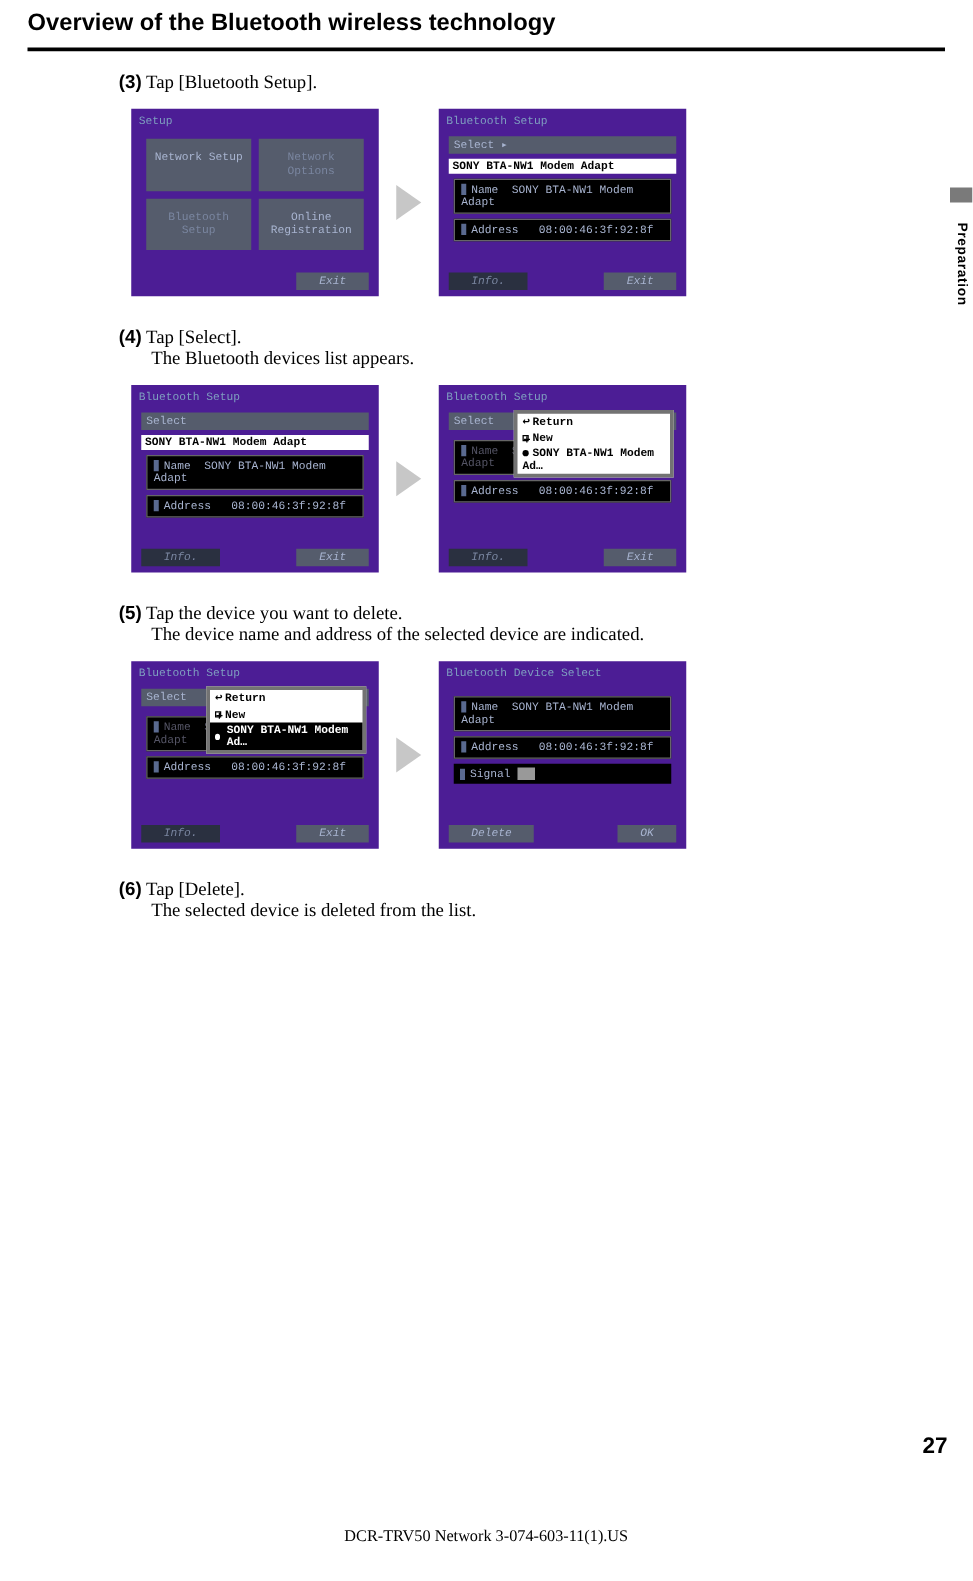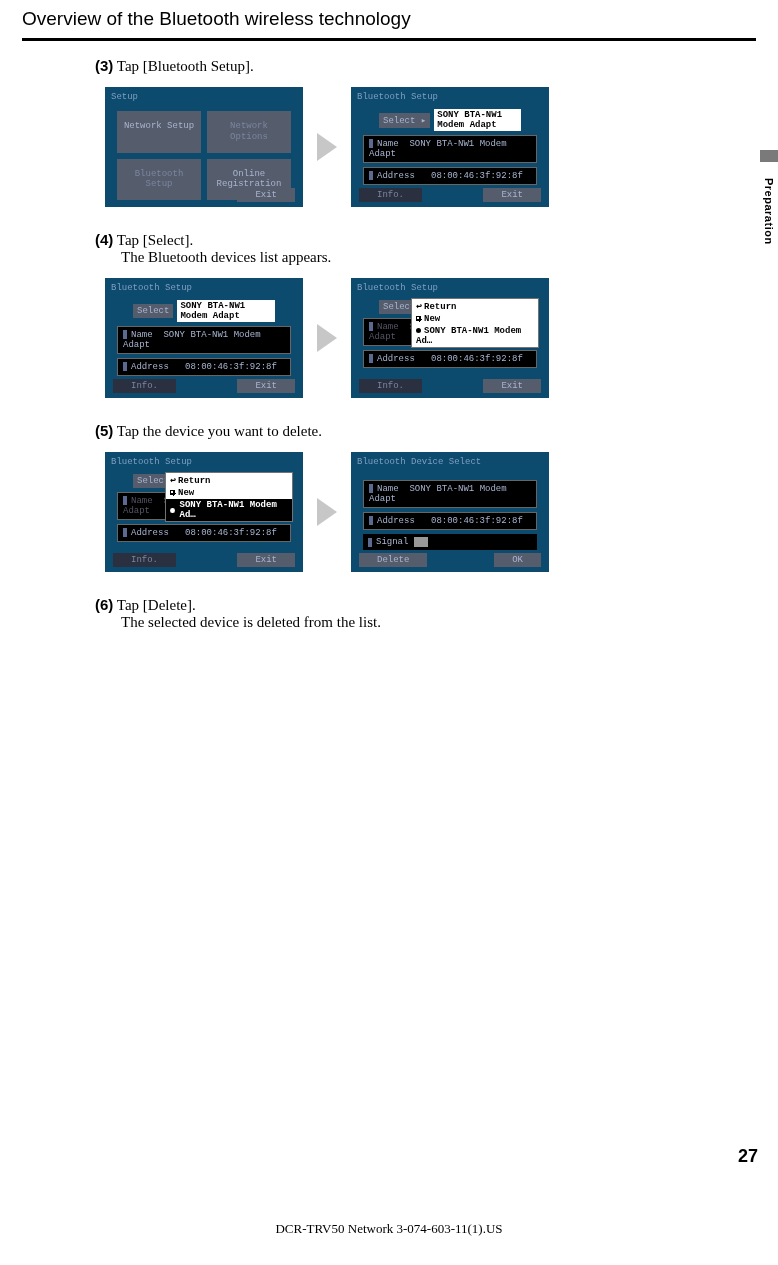--- a/index.html
+++ b/index.html
@@ -6,21 +6,21 @@
   body {
     font-family: "Palatino Linotype", "Book Antiqua", Palatino, serif;
     font-size: 15px;
     color: #000;
     background: #fff;
     width: 778px;
     height: 1265px;
     position: relative;
   }
   .page-title {
-    font-weight: normal;
+    font-weight: bold;
     font-size: 19px;
     font-family: Arial, Helvetica, sans-serif;
     padding: 8px 0 4px 22px;
   }
   .title-rule {
     border: none;
     border-top: 3px solid #000;
     margin: 4px 22px 16px 22px;
   }
   .content {
@@ -32,22 +32,22 @@
   .step-text { display: inline; }
   .step-sub { margin-left: 26px; }
   .screens {
     display: flex;
     align-items: center;
     gap: 14px;
     margin: 10px 0 24px 10px;
   }
   .screen {
     width: 198px;
-    height: 120px;
-    background: #0c4a6e;
+    height: 150px;
+    background: #4c1d95;
     color: #fff;
     font-family: "Courier New", monospace;
     font-size: 9px;
     padding: 4px;
     position: relative;
   }
   .scr-title { color: #7f9fc0; font-size: 9px; padding: 1px 2px 3px 2px; }
   .grid2 {
     display: grid;
     grid-template-columns: 1fr 1fr;
@@ -65,21 +65,21 @@
   .btn-gray.dim { color: #7a86a0; }
   .panel-row {
     background: #000;
     border: 1px solid #666;
     margin: 4px 8px;
     padding: 3px 5px;
     color: #a8b4d0;
     font-size: 9px;
     position: relative;
   }
-  .select-row { display: flex; align-items: center; gap: 4px; margin: 4px 24px; }
+  .select-row { display: flex; gap: 4px; margin: 4px 4px; flex-direction: column; }
   .sel-btn {
     background: #555c6c;
     color: #a8b4d0;
     padding: 2px 4px;
     font-size: 9px;
   }
   .sel-field {
     flex: 1;
     background: #fff;
     color: #000;
@@ -88,41 +88,42 @@
     font-weight: bold;
   }
   .bot-row {
     position: absolute;
     bottom: 5px;
     left: 0;
     right: 0;
     display: flex;
     justify-content: space-between;
     padding: 0 8px;
+    font-style: italic;
   }
   .bot-btn {
     background: #555c6c;
     color: #a8b4d0;
     padding: 2px 18px;
     font-size: 9px;
   }
   .bot-btn.dark { background: #2a3040; color: #7a86a0; }
   .arrow {
     width: 0; height: 0;
     border-top: 14px solid transparent;
     border-bottom: 14px solid transparent;
     border-left: 20px solid #c7c7c7;
   }
   .dropdown {
     position: absolute;
     top: 20px; left: 60px; right: 10px;
     background: #fff;
     color: #000;
     font-size: 9px;
-    border: 1px solid #737373;
+    border: 3px solid #737373;
     z-index: 5;
   }
   .dd-item { padding: 1px 4px; font-weight: bold; }
   .dd-item.hl { background: #000; color: #fff; display: flex; align-items: center; gap: 2px; }
   .bullet { width: 5px; height: 5px; background: #000; border-radius: 50%; display: inline-block; margin-right: 3px; }
   .bullet.white { background: #fff; }
   .bullet-sq { width:5px; height:5px; border:1px solid #000; display:inline-block; margin-right:3px; background:#fff; position:relative;}
   .bullet-sq::before, .bullet-sq::after { content:""; position:absolute; background:#000; left:2px; top:0; width:1px; height:5px;}
   .bullet-sq::after { left:0; top:2px; width:5px; height:1px;}
   .faded { color: #556; }
@@ -260,20 +261,21 @@
       <div class="bot-row">
         <div class="bot-btn dark">Info.</div>
         <div class="bot-btn">Exit</div>
       </div>
     </div>
   </div>
 
   <div class="step">
     <span class="step-num">(5)</span>
     <span class="step-text">Tap the device you want to delete.</span>
+    <div class="step-sub">The device name and address of the selected device are indicated.</div>
   </div>
 
   <div class="screens">
     <div class="screen">
       <div class="scr-title">Bluetooth Setup</div>
       <div class="select-row">
         <div class="sel-btn">Select</div>
         <div style="flex:1"></div>
       </div>
       <div class="dropdown">

